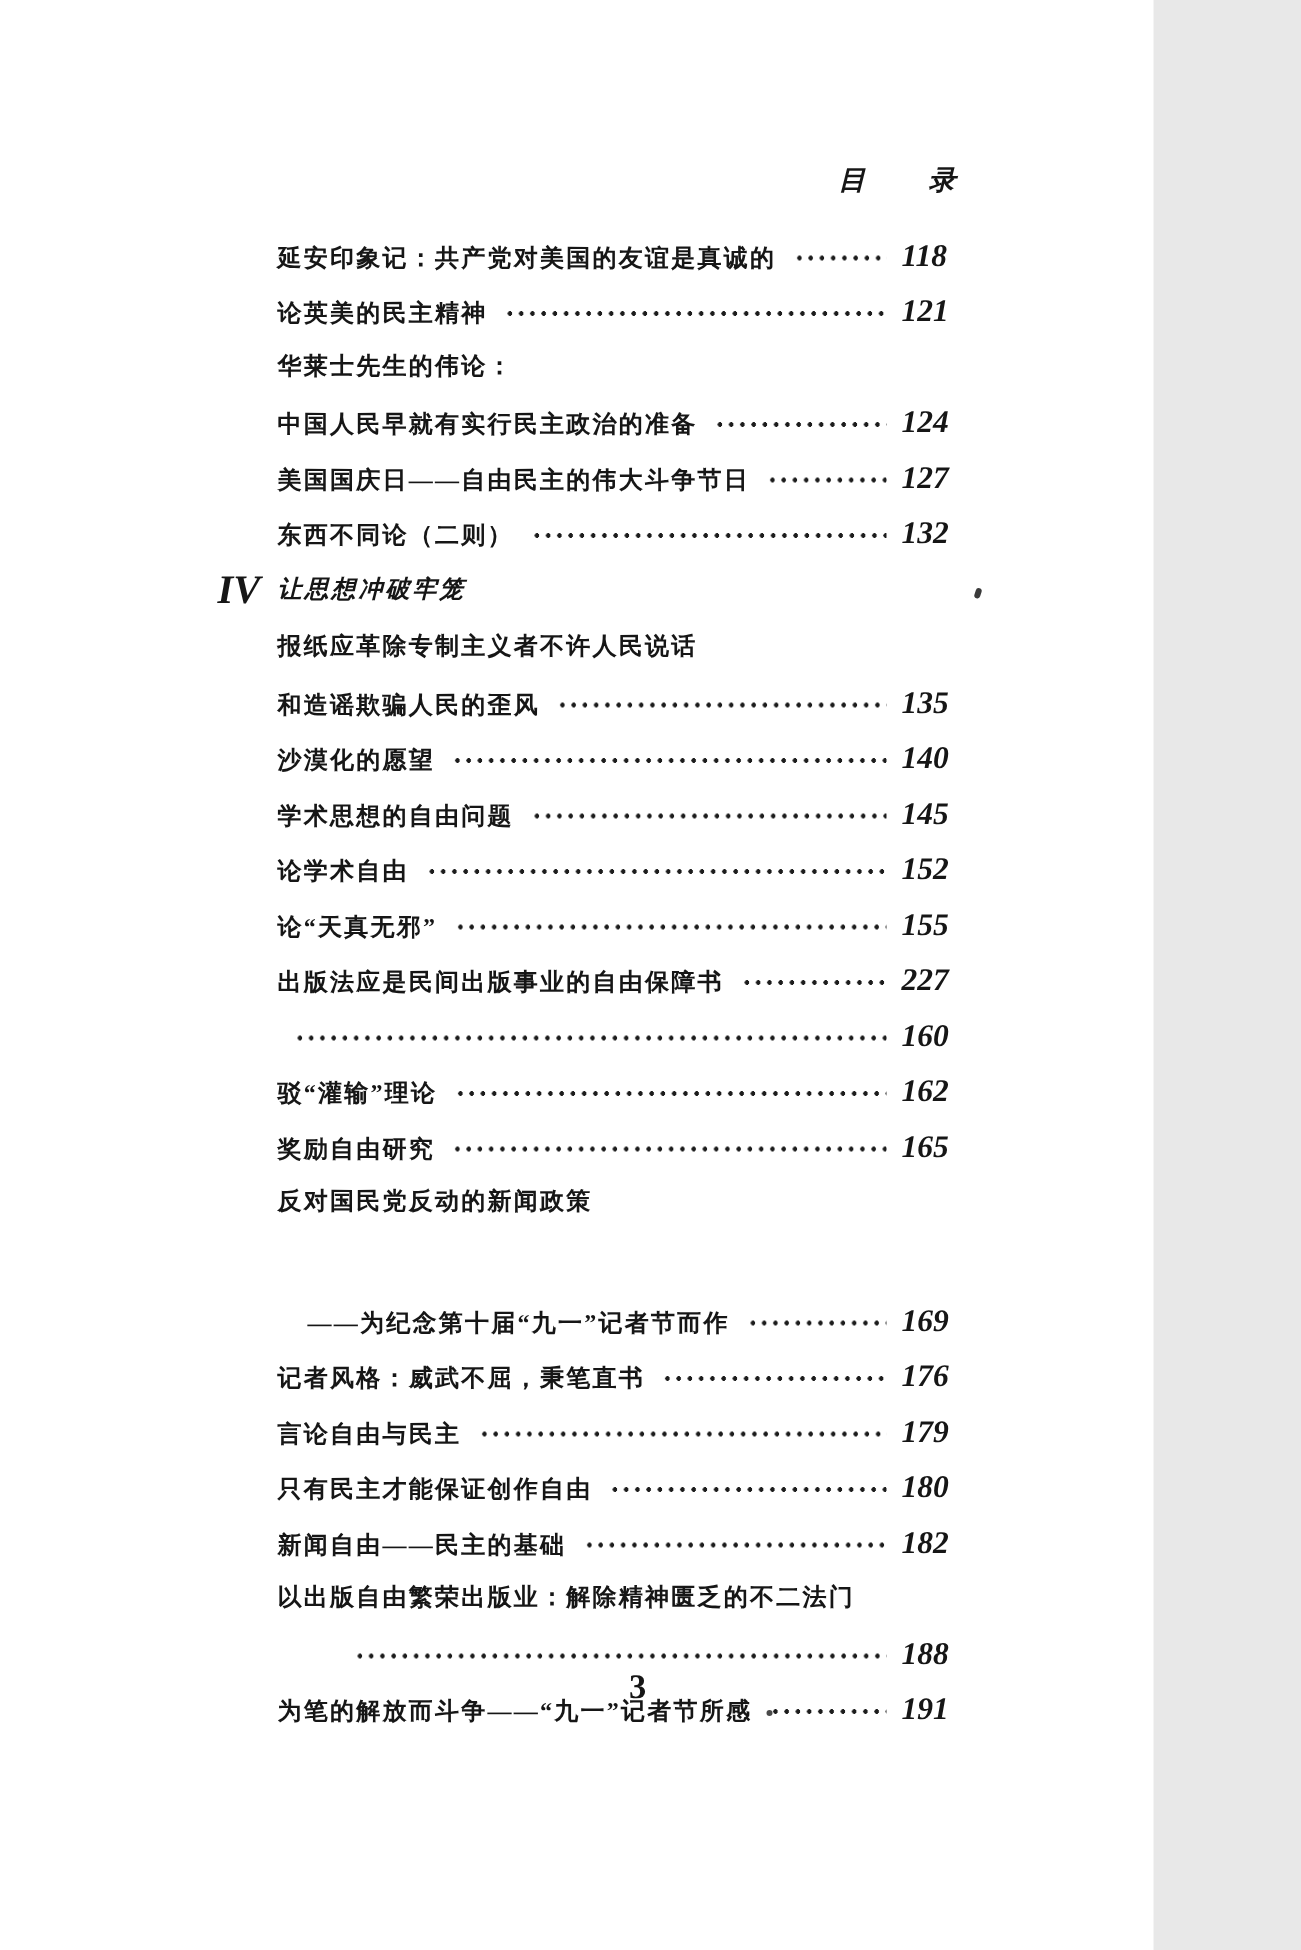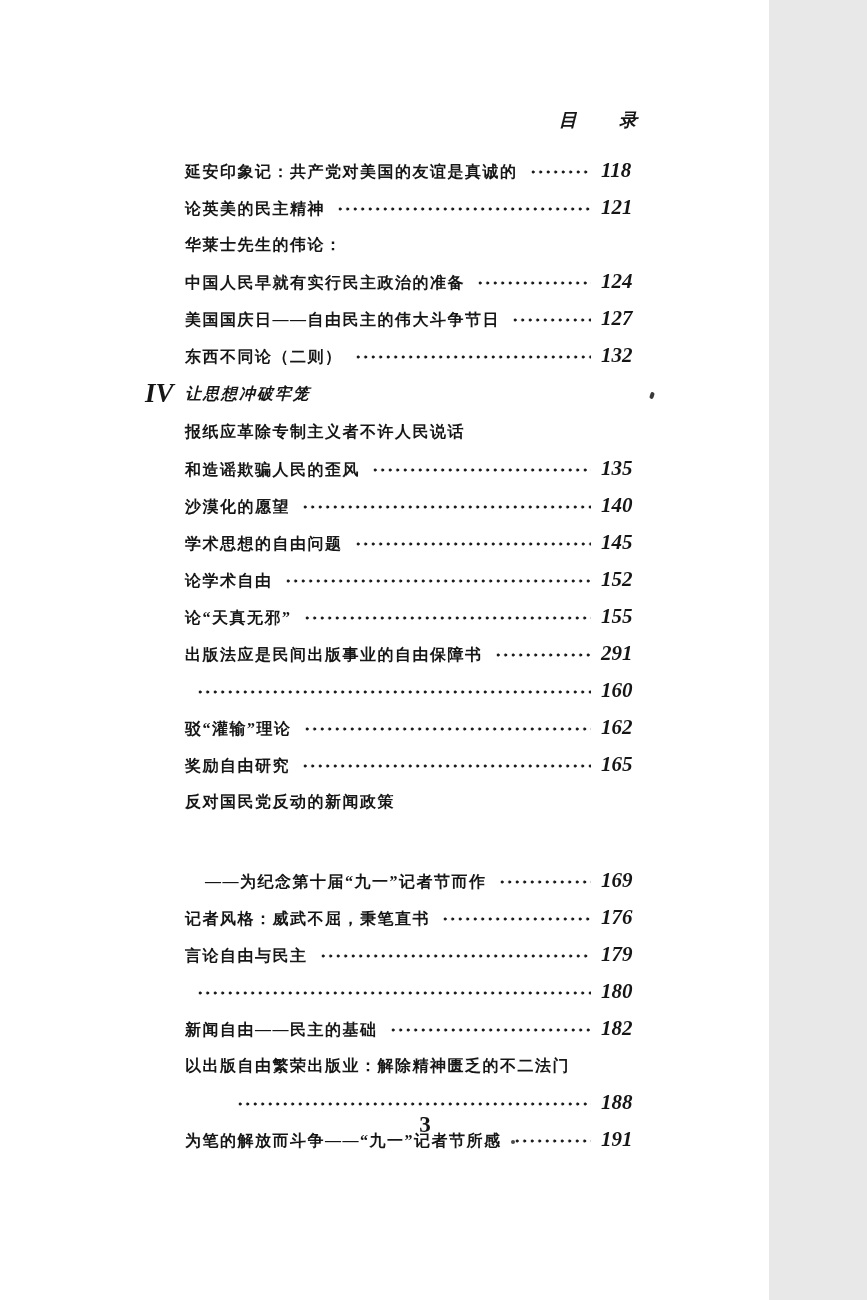--- a/index.html
+++ b/index.html
@@ -193,21 +193,21 @@
 
   <div class="row">
     <span class="title">论“天真无邪”</span>
     <span class="leader"></span>
     <span class="pagenum">155</span>
   </div>
 
   <div class="row">
     <span class="title">出版法应是民间出版事业的自由保障书</span>
     <span class="leader"></span>
-    <span class="pagenum">291</span>
+    <span class="pagenum">227</span>
   </div>
 
   <div class="row">
     <span class="leader"></span>
     <span class="pagenum">160</span>
   </div>
 
   <div class="row">
     <span class="title">驳“灌输”理论</span>
     <span class="leader"></span>
@@ -237,20 +237,21 @@
     <span class="pagenum">176</span>
   </div>
 
   <div class="row">
     <span class="title">言论自由与民主</span>
     <span class="leader"></span>
     <span class="pagenum">179</span>
   </div>
 
   <div class="row">
+    <span class="title">只有民主才能保证创作自由</span>
     <span class="leader"></span>
     <span class="pagenum">180</span>
   </div>
 
   <div class="row">
     <span class="title">新闻自由——民主的基础</span>
     <span class="leader"></span>
     <span class="pagenum">182</span>
   </div>
 

